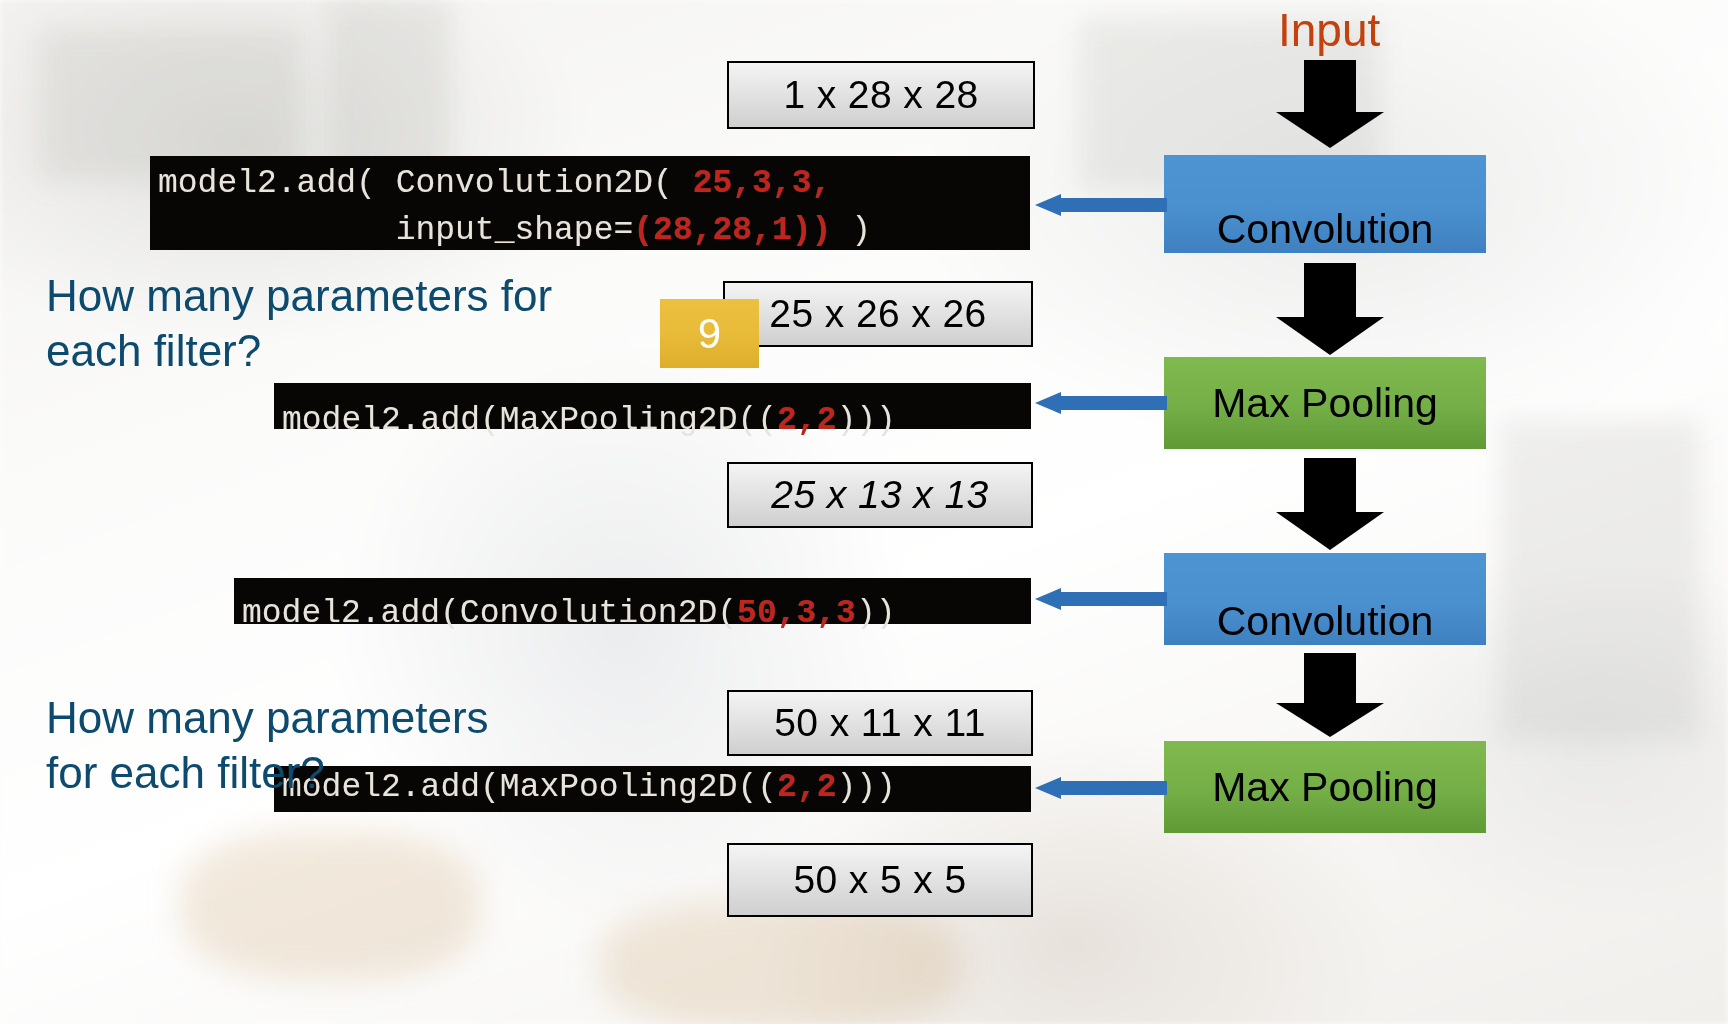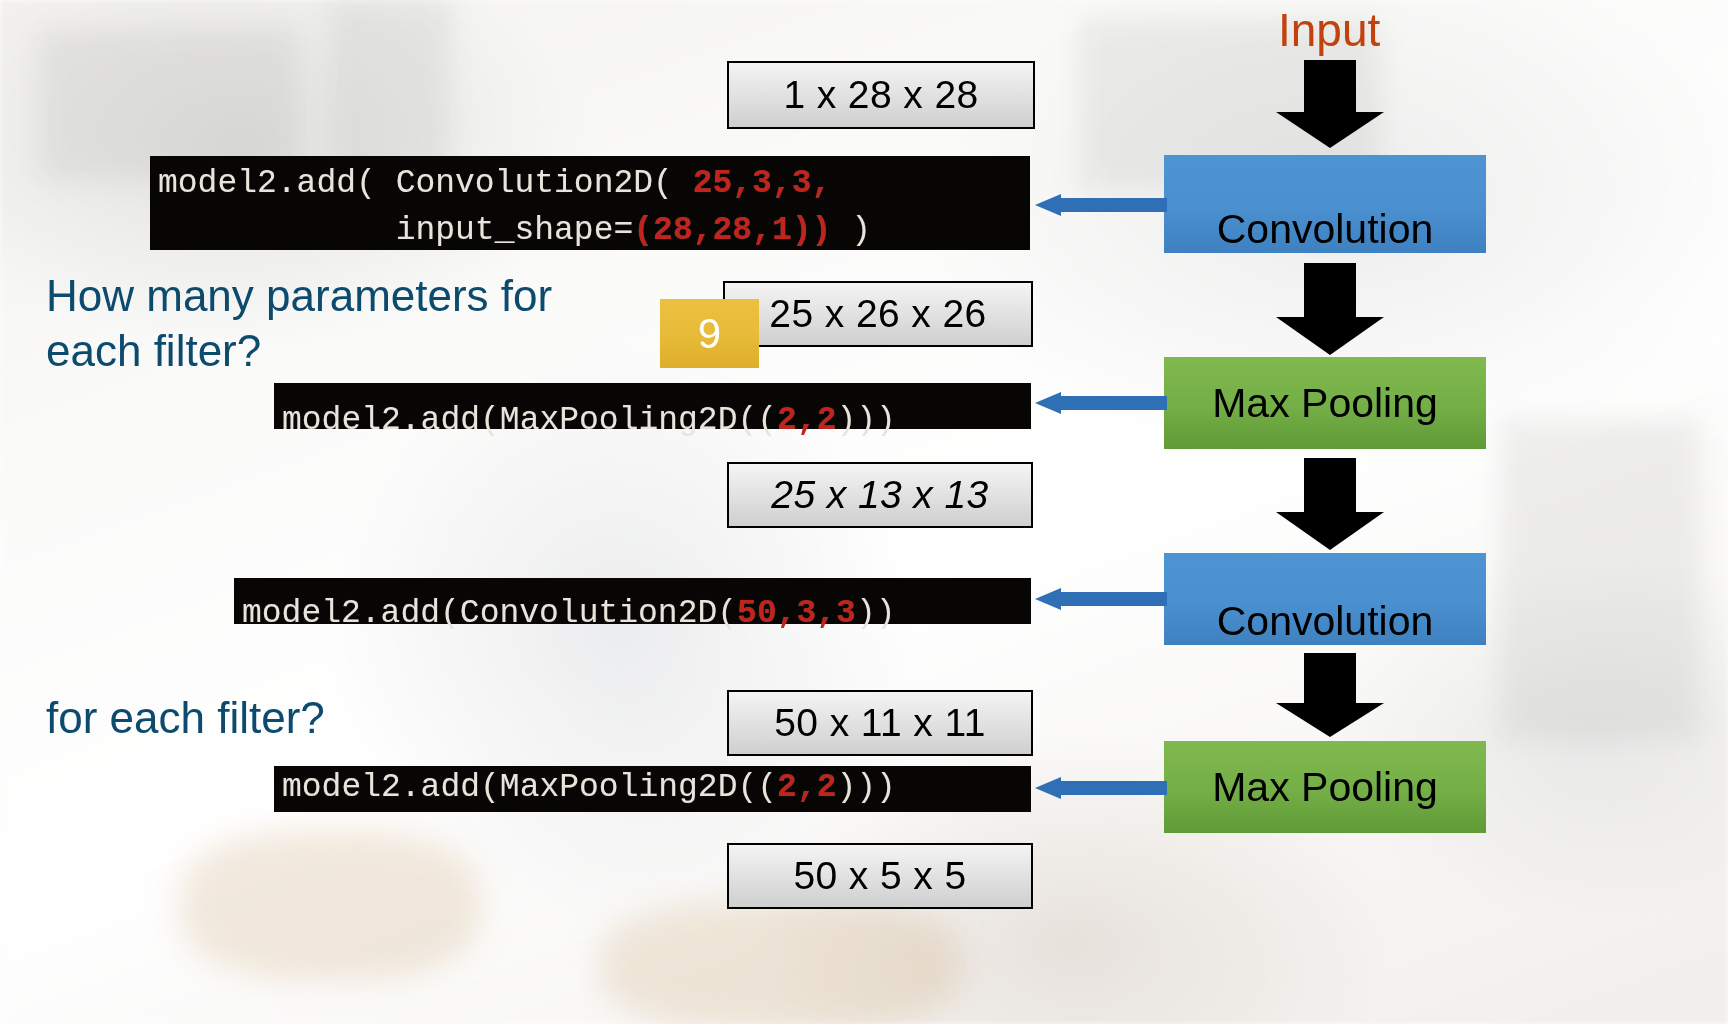--- a/index.html
+++ b/index.html
@@ -240,39 +240,40 @@
   </div>
 
   <div class="dim-box" style="left:727px; top:462px; width:306px; height:66px;font-style:italic;">
     <span>25 x 13 x 13</span>
   </div>
 
   <div class="dim-box" style="left:727px; top:654px; width:306px; height:66px;margin-top:36px;">
     <span>50 x 11 x 11</span>
   </div>
 
-  <div class="dim-box" style="left:727px; top:843px; width:306px; height:66px;">
+  <div class="dim-box" style="left:727px; top:843px; width:306px; height:74px;">
     <span>50 x 5 x 5</span>
   </div>
 
   <div class="code-box" style="left:150px; top:156px; width:880px; height:94px; font-size:33px; line-height:47px;"><span>model2.add( Convolution2D( </span><span class="num">25,3,3</span><span class="punct">,</span>
 <span>            input_shape=</span><span class="num">(28,28,1))</span><span> )</span></div>
 
   <div class="code-box" style="left:274px; top:383px; width:757px; height:46px; font-size:33px; line-height:40px; padding-top:18px;"><span>model2.add(MaxPooling2D((</span><span class="num">2,2</span><span>)))</span></div>
 
   <div class="code-box" style="left:234px; top:578px; width:797px; height:46px; font-size:33px; line-height:40px; padding-top:16px;"><span>model2.add(Convolution2D(</span><span class="num">50,3,3</span><span>))</span></div>
 
   <div class="code-box" style="left:274px; top:766px; width:757px; height:46px; font-size:33px; line-height:40px; padding-top:2px;"><span>model2.add(MaxPooling2D((</span><span class="num">2,2</span><span>)))</span></div>
 
   <div class="caption" style="left:46px; top:268px; width:610px;">
     <div>How many parameters for</div>
     <div>each filter?</div>
   </div>
 
   <div class="caption" style="left:46px; top:690px; width:620px;">
+    <div>How many parameters</div>
     <div>for each filter?</div>
   </div>
 
   <div class="callout yellow" style="left:660px; top:299px; width:99px; height:69px;">
     <span>9</span>
   </div>
 
 
 </div>
 

